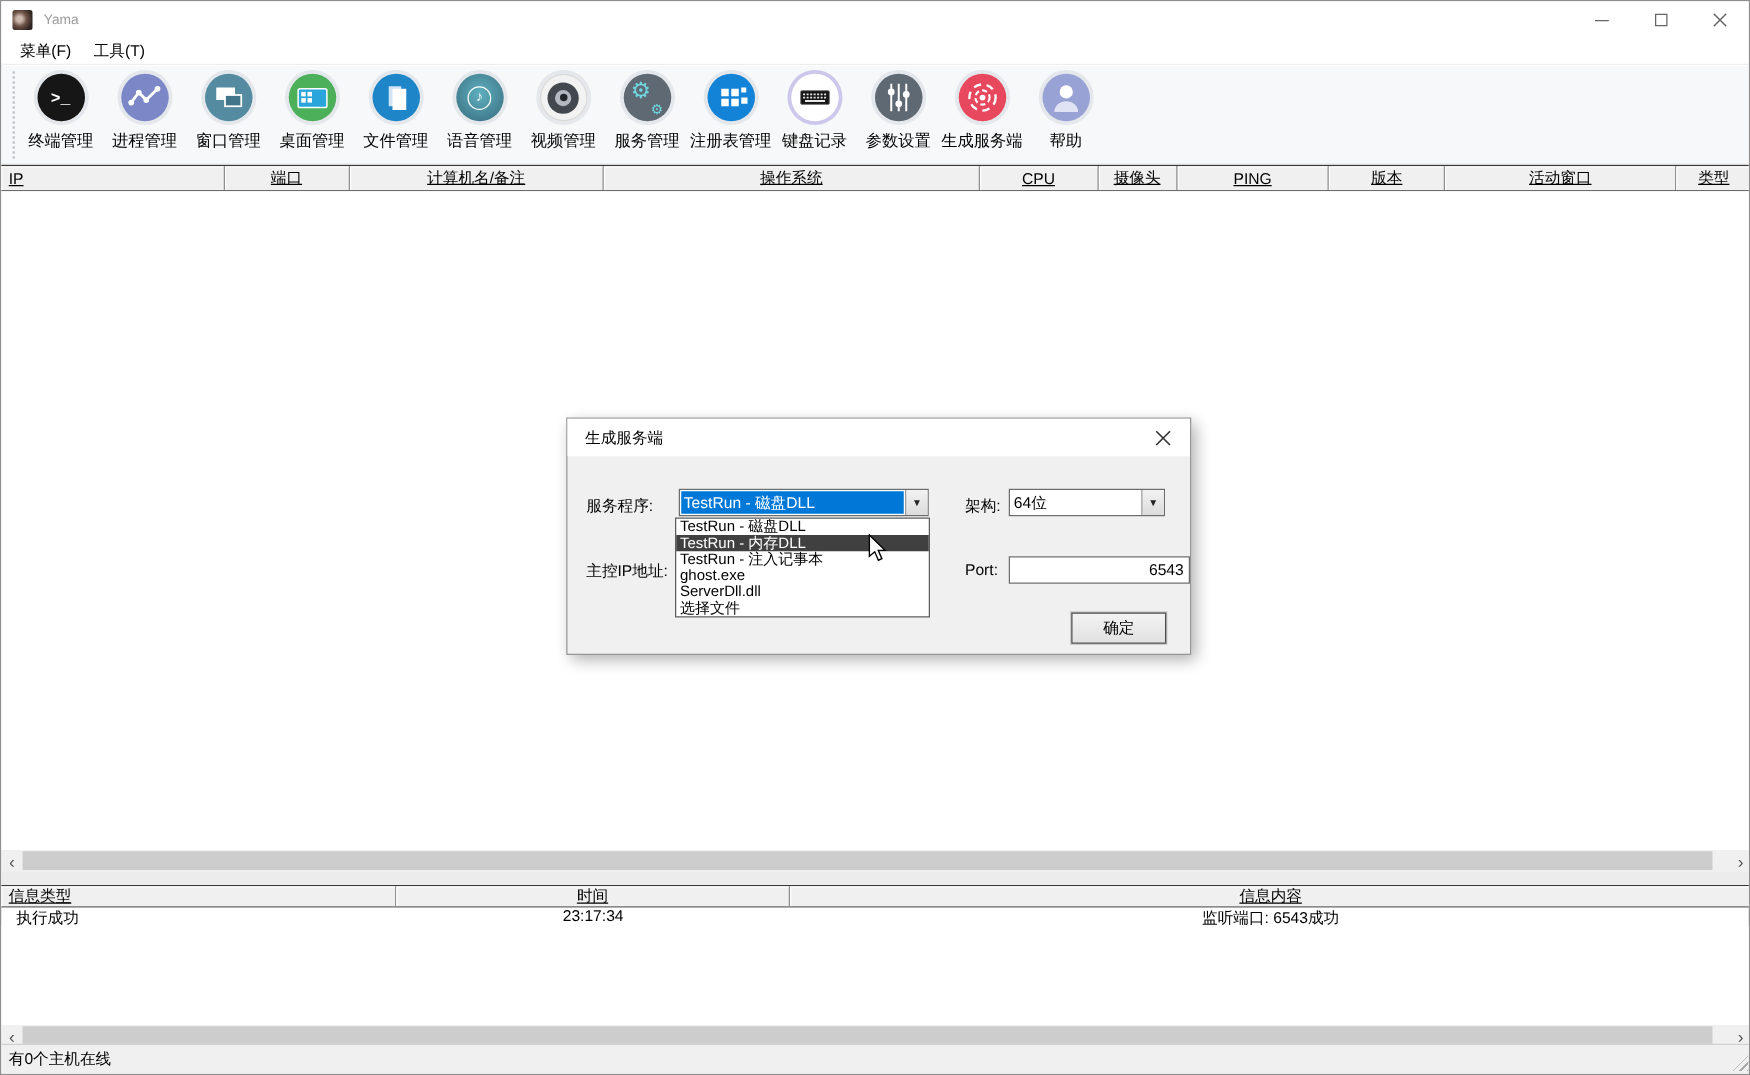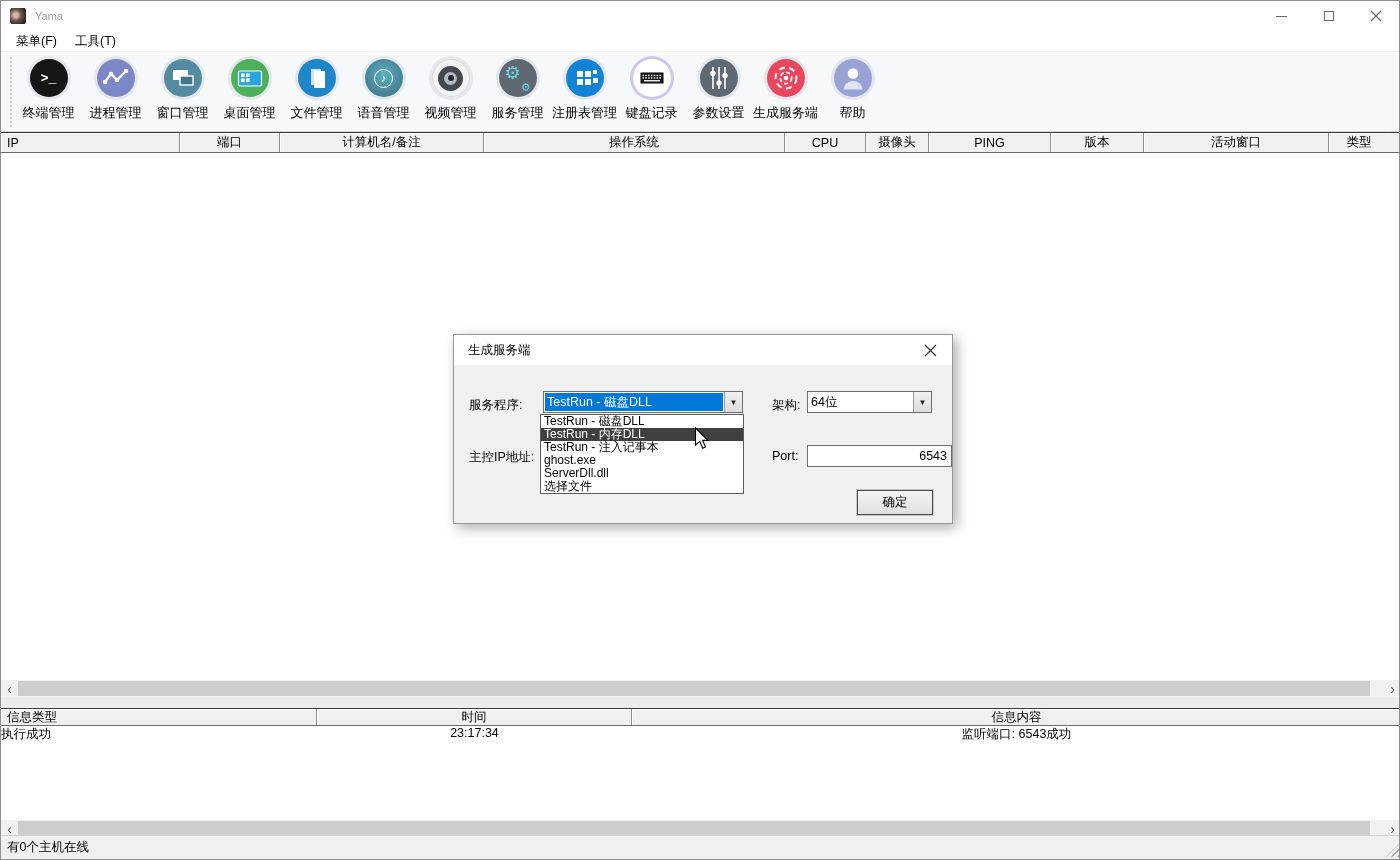--- a/index.html
+++ b/index.html
@@ -29,21 +29,21 @@
     box-shadow:0 0 0 3px rgba(203,211,218,.45);overflow:hidden;flex:none;}
   .tb-label{font-size:13px;margin-top:7px;white-space:nowrap;}
   .gear-big{position:absolute;left:6px;top:3px;font-size:18px;color:#6fd6df;}
   .gear-small{position:absolute;right:6px;bottom:3px;font-size:11px;color:#6fd6df;}
   .note-ring{width:19px;height:19px;border-radius:50%;border:1.5px solid #fff;display:flex;align-items:center;justify-content:center;color:#fff;font-size:11px;}
   .eye-outer{width:25px;height:25px;border-radius:50%;background:#42484e;display:flex;align-items:center;justify-content:center;}
   .eye-mid{width:13px;height:13px;border-radius:50%;background:#b3b9be;display:flex;align-items:center;justify-content:center;}
   .eye-pupil{width:6px;height:6px;border-radius:50%;background:#23272b;}
   
   .lv-head{position:absolute;left:0;width:1400px;display:flex;background:#f0f0f0;border-top:1px solid #3a3a3a;border-bottom:1px solid #6b6b6b;}
-  .lv-col{height:100%;display:flex;align-items:center;justify-content:center;font-size:12.5px;border-right:1px solid #8f8f8f;box-shadow:inset 1px 1px 0 #fff;white-space:nowrap;overflow:hidden;}
+  .lv-col{height:100%;display:flex;align-items:center;justify-content:center;font-size:12.5px;border-right:1px solid #8f8f8f;box-shadow:inset 1px 1px 0 #fff;white-space:nowrap;overflow:hidden;text-decoration:underline;}
   .lv-col.al{justify-content:flex-start;padding-left:6px;}
   
   .hscroll{position:absolute;left:0;width:1400px;height:17px;background:#f0f0f0;}
   .sb-btn{position:absolute;top:0;width:17px;height:17px;display:flex;align-items:center;justify-content:center;color:#555;font-size:14px;line-height:1;}
   .sb-thumb{position:absolute;top:1px;left:17px;height:15px;width:1352px;background:#cdcdcd;}
   
   .statusbar{position:absolute;left:0;bottom:0;width:1400px;height:24px;background:#f0f0f0;border-top:1px solid #d0d0d0;display:flex;align-items:center;padding-left:6px;font-size:12.5px;}
   .resize-grip{position:absolute;right:2px;bottom:2px;width:13px;height:13px;
     background:repeating-linear-gradient(315deg,#ababab 0 1.5px,transparent 1.5px 4.5px);
     clip-path:polygon(100% 0,100% 100%,0 100%);}
@@ -59,21 +59,21 @@
   .ddlist{position:absolute;left:86px;top:79px;width:204px;background:#fff;border:1px solid #5c5c5c;z-index:10;}
   .dd-item{height:13px;font-size:12px;line-height:13px;padding-left:3px;white-space:nowrap;overflow:hidden;}
   .dd-item.sel{background:#404040;color:#fff;}
   .textbox{position:absolute;height:22px;background:#fff;border:1px solid #6d6d6d;font-size:12.5px;padding:0 4px;font-family:"Liberation Sans","DejaVu Sans",sans-serif;}
   .ok-btn{position:absolute;left:403px;top:155px;width:76px;height:25px;background:linear-gradient(#f3f3f3,#e1e1e1);
     border:1px solid #4a4a4a;box-shadow:0 0 0 1px #c9c9c9;font-size:12.5px;display:flex;align-items:center;justify-content:center;}
   .cursor{position:absolute;left:693px;top:426px;z-index:100;pointer-events:none;}
   
   .log-row{position:absolute;left:0;top:725px;width:1400px;height:15px;display:flex;font-size:12.5px;}
   .log-cell{display:flex;justify-content:center;white-space:nowrap;}
-  .log-cell.al{justify-content:flex-start;padding-left:0;}
+  .log-cell.al{justify-content:flex-start;padding-left:12px;}
 </style>
 </head>
 <body>
 
 <div id="window">
 
   <div class="titlebar">
     <div class="app-icon"></div>
     <div class="title-text">Yama</div>
     <div class="win-controls">
@@ -237,21 +237,21 @@
       </div>
       <div class="tb-label">帮助</div>
     </div>
   </div>
 
   <div class="lv-head" style="top:131px;height:21px;">
     <div class="lv-col al" style="width:179px">IP</div>
     <div class="lv-col" style="width:100px">端口</div>
     <div class="lv-col" style="width:204px">计算机名/备注</div>
     <div class="lv-col" style="width:301px">操作系统</div>
-    <div class="lv-col" style="width:81px">CPU</div>
+    <div class="lv-col" style="width:95px">CPU</div>
     <div class="lv-col" style="width:63px">摄像头</div>
     <div class="lv-col" style="width:122px">PING</div>
     <div class="lv-col" style="width:93px">版本</div>
     <div class="lv-col" style="width:185px">活动窗口</div>
     <div class="lv-col" style="width:60px;border-right:none">类型</div>
   </div>
 
   <div style="position:absolute;top:152px;left:0;width:1400px;height:527px;background:#fff;"></div>
 
   <div class="hscroll" style="top:679px">

